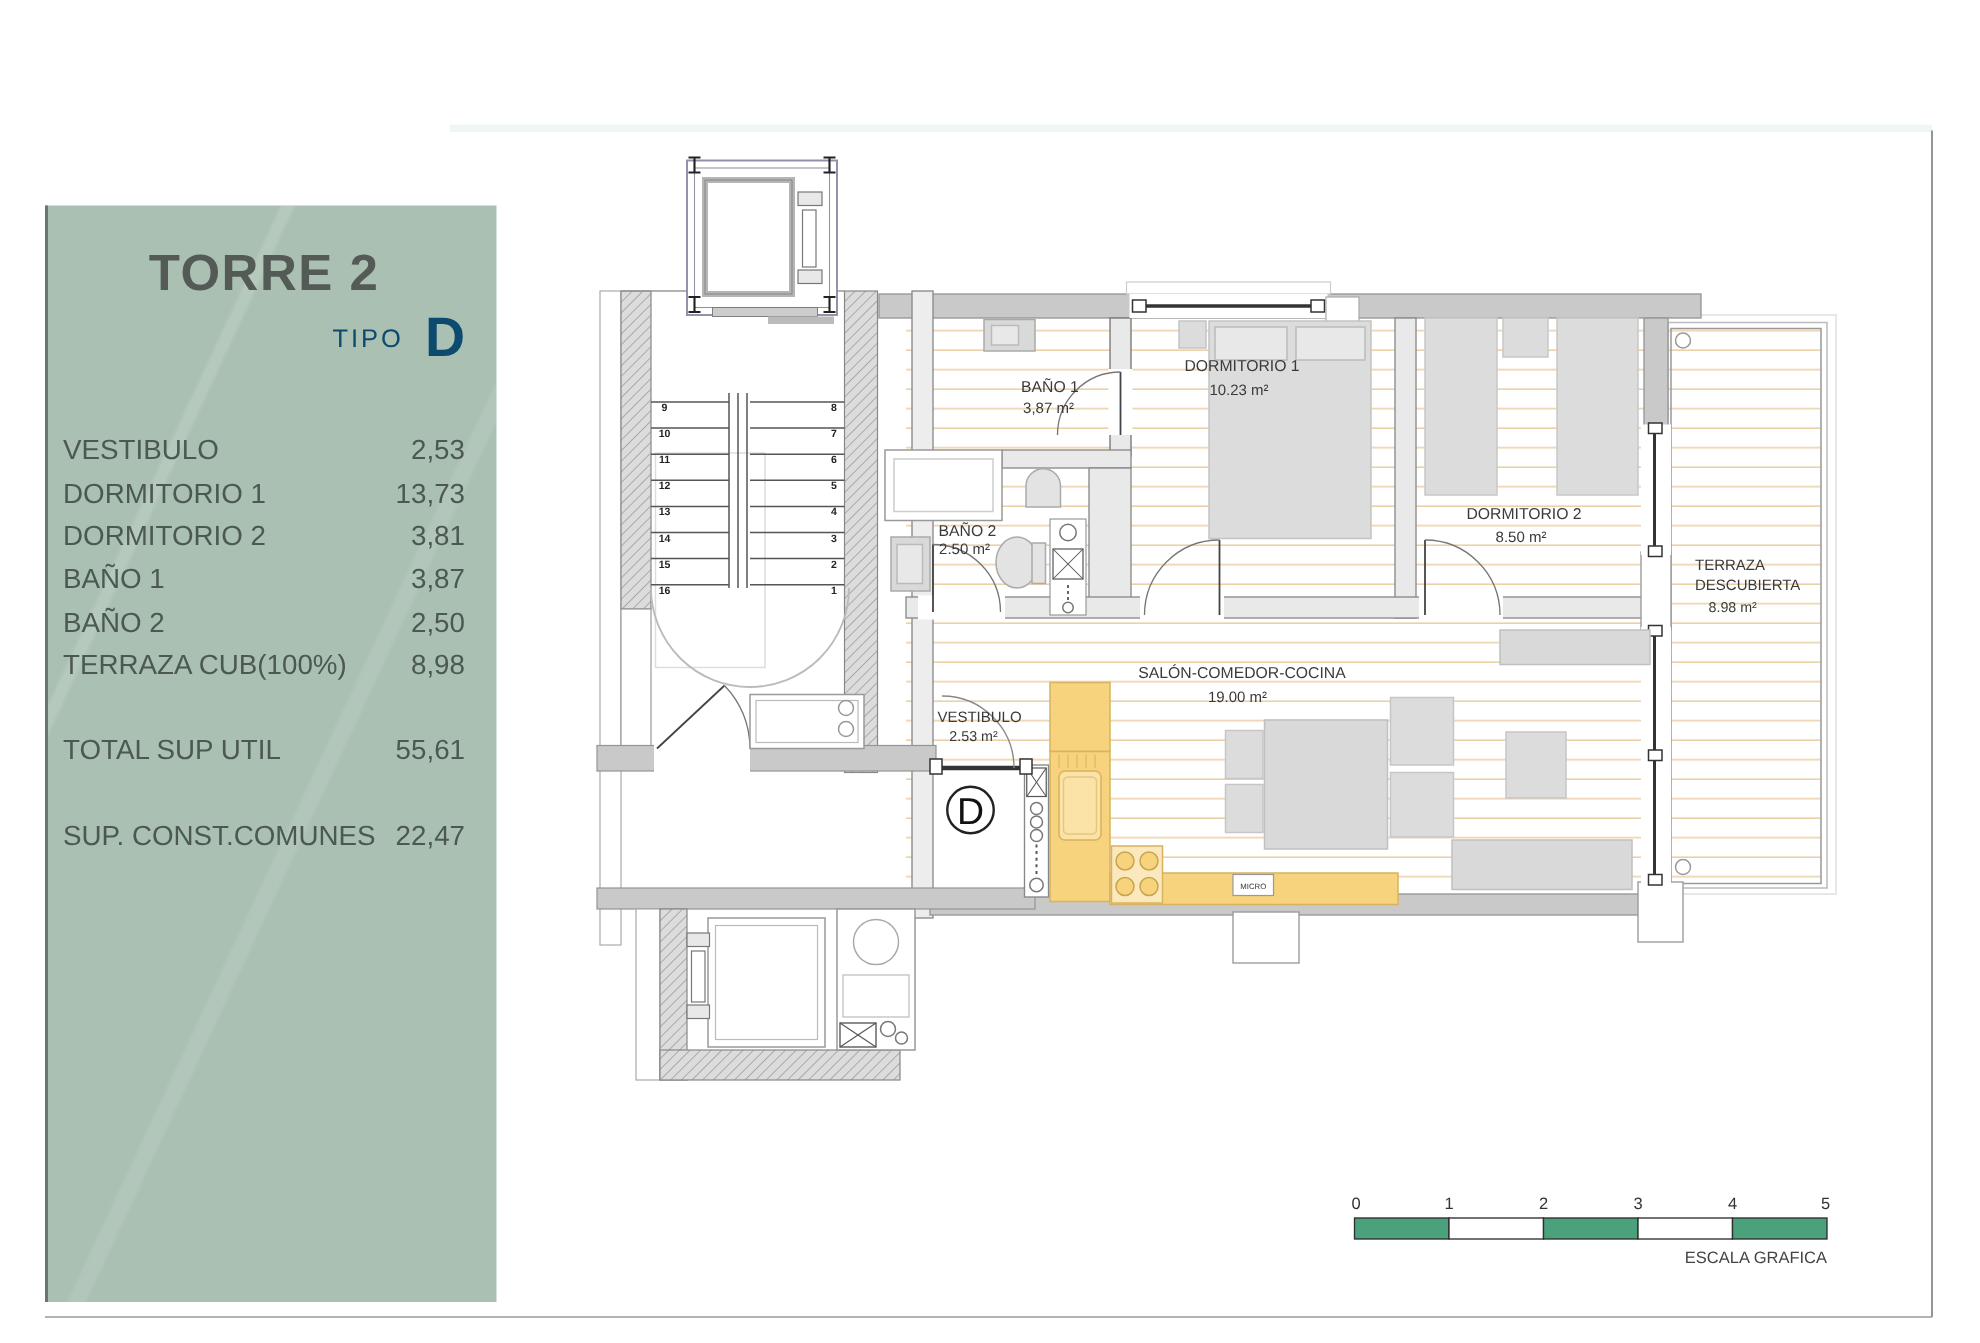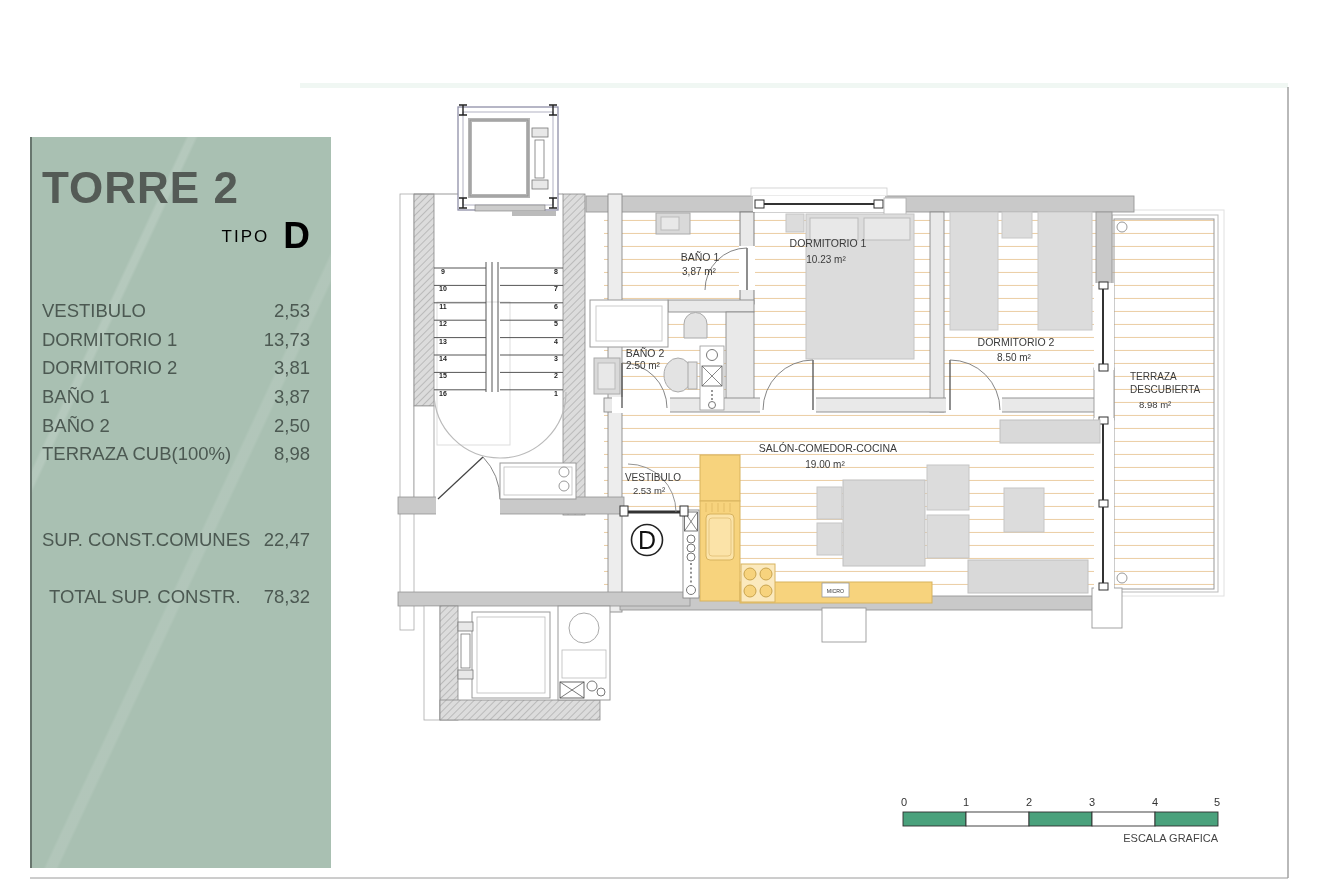--- a/index.html
+++ b/index.html
@@ -6,23 +6,23 @@
   body{width:1320px;height:895px;position:relative;overflow:hidden;
        font-family:"Liberation Sans", sans-serif;}
   
   .panel{position:absolute;left:30px;top:137px;width:301px;height:731px;
          background:#a9c0b2;border-left:2px solid #68766e;box-sizing:border-box;}
   .panel::before{content:"";position:absolute;inset:0;pointer-events:none;
          background:
            linear-gradient(115deg,transparent 24%,rgba(255,255,255,.14) 24.5%,rgba(255,255,255,.14) 25.5%,transparent 26%),
            linear-gradient(115deg,transparent 55%,rgba(255,255,255,.10) 55.5%,rgba(255,255,255,.10) 57%,transparent 57.5%);}
   .panel-inner{position:relative;padding:20px 21px 0 10px;color:#4c5952;}
-  .panel-title{text-align:left;font-size:44px;font-weight:bold;color:#545b56;
+  .panel-title{text-align:center;font-size:34px;font-weight:bold;color:#545b56;
                letter-spacing:1px;margin-top:6px;}
-  .panel-tipo{text-align:right;margin-top:2px;color:#000000;}
+  .panel-tipo{text-align:right;margin-top:2px;color:#0c4a6e;}
   .panel-tipo .tipo-small{font-size:17px;letter-spacing:2px;vertical-align:6px;}
   .panel-tipo .tipo-big{font-size:37px;font-weight:600;margin-left:14px;}
   .rows{margin-top:40px;font-size:18.5px;}
   .row{display:flex;justify-content:space-between;align-items:center;height:28.6px;}
   .row .lbl{white-space:nowrap;}
   .gap28{height:28px;} .gap29{height:29px;}
   .indent{padding-left:7px;}
   svg text{font-family:"Liberation Sans", sans-serif;}
 </style>
 </head>
@@ -53,30 +53,30 @@
         </div>
       <div class="row">
           <span class="lbl">BAÑO 2</span>
           <span>2,50</span>
         </div>
       <div class="row">
           <span class="lbl">TERRAZA CUB(100%)</span>
           <span>8,98</span>
         </div>
       <div class="gap28"></div>
+      <div class="row">
+          <span class="lbl">TOTAL SUP UTIL</span>
+          <span>55,61</span>
+        </div>
       <div class="gap29"></div>
       <div class="row">
           <span class="lbl">SUP. CONST.COMUNES</span>
           <span>22,47</span>
         </div>
       <div class="gap29"></div>
-      <div class="row indent">
-          <span class="lbl">TOTAL SUP. CONSTR.</span>
-          <span>78,32</span>
-        </div>
     </div>
   </div>
 </aside>
 
 <svg width="1320" height="895" viewBox="0 0 1320 895" style="position:absolute;inset:0;">
   <defs>
     <pattern id="wood" width="12" height="13" patternUnits="userSpaceOnUse">
       <rect width="12" height="13" fill="#ffffff"></rect>
       <line x1="0" y1="12.5" x2="12" y2="12.5" stroke="#ecd0a8" stroke-width="1.1"></line>
     </pattern>

